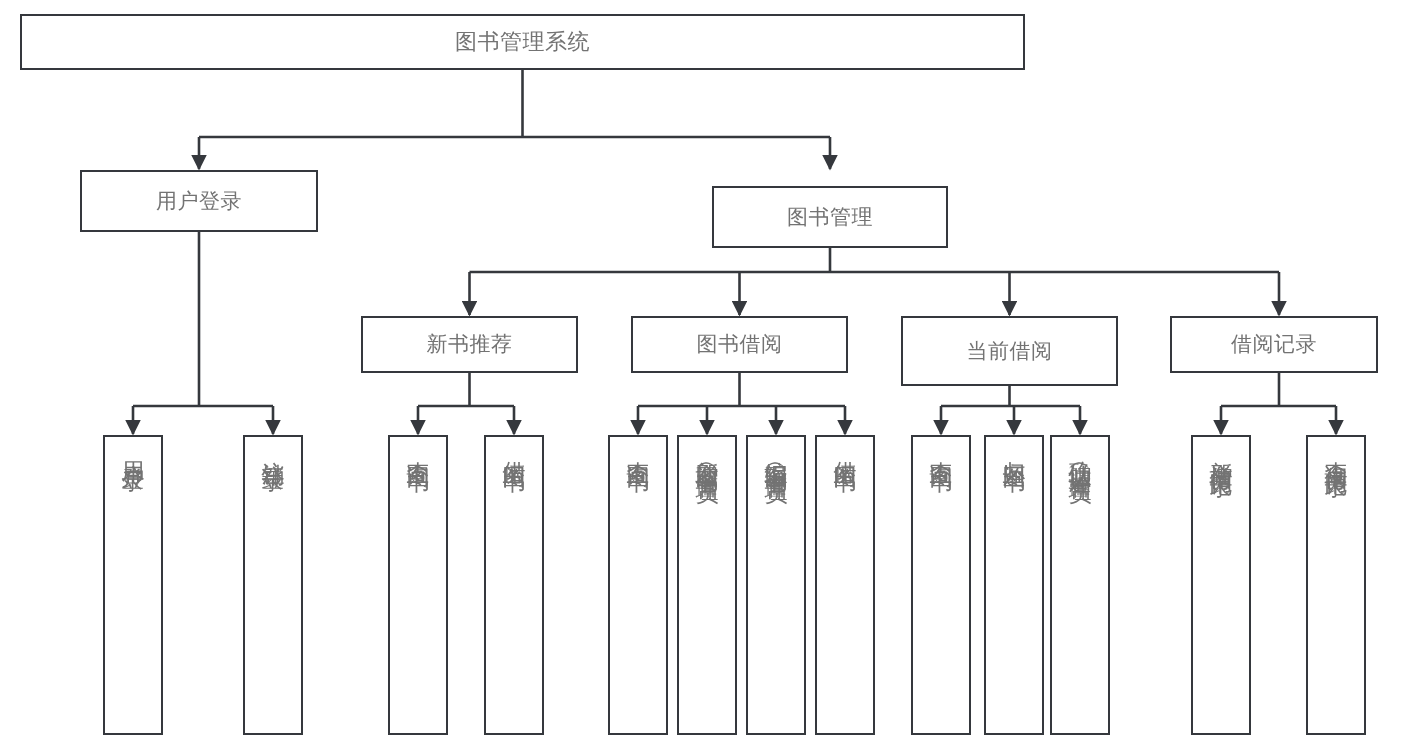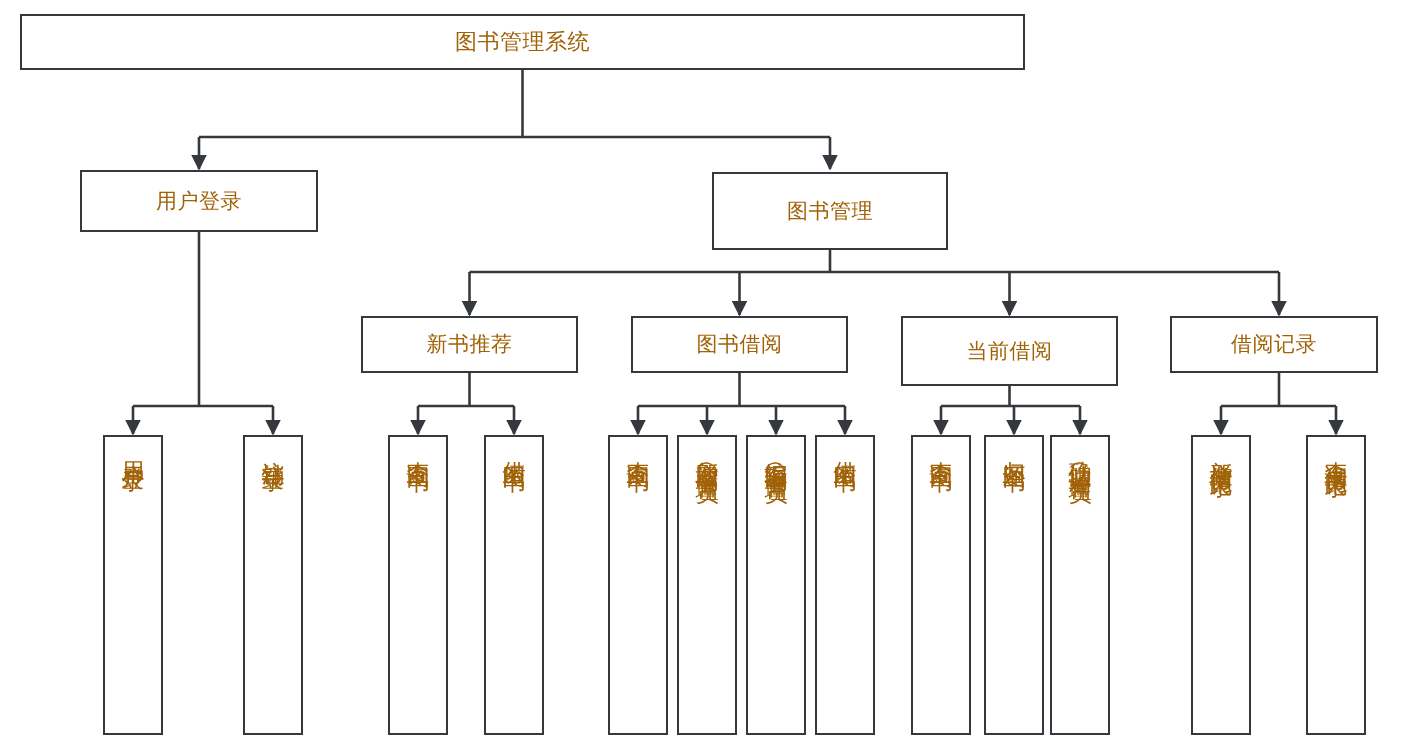--- a/index.html
+++ b/index.html
@@ -26,21 +26,21 @@
     pointer-events: none;
   }
   .node {
     position: absolute;
     box-sizing: border-box;
     border: 2.5px solid #35383d;
     background: #ffffff;
     display: flex;
     align-items: center;
     justify-content: center;
-    color: #a16207;
+    color: #737373;
     z-index: 2;
   }
   .node .lbl {
     display: block;
     line-height: 1.18;
     letter-spacing: 0.5px;
     white-space: nowrap;
   }
   
   .node.h { }
@@ -120,21 +120,21 @@
       </g>
   </svg>
 
   <div id="nodes">
       <div class="node h root" style="left: 20px; top: 14px; width: 1005px; height: 56px;">
         <span class="lbl">图书管理系统</span>
       </div>
       <div class="node h" style="left: 80px; top: 170px; width: 238px; height: 62px;">
         <span class="lbl">用户登录</span>
       </div>
-      <div class="node h" style="left: 712px; top: 172px; width: 236px; height: 78px;">
+      <div class="node h" style="left: 712px; top: 186px; width: 236px; height: 62px;">
         <span class="lbl">图书管理</span>
       </div>
       <div class="node h" style="left: 361px; top: 316px; width: 217px; height: 57px;">
         <span class="lbl">新书推荐</span>
       </div>
       <div class="node h" style="left: 631px; top: 316px; width: 217px; height: 57px;">
         <span class="lbl">图书借阅</span>
       </div>
       <div class="node h" style="left: 901px; top: 316px; width: 217px; height: 70px;">
         <span class="lbl">当前借阅</span>

